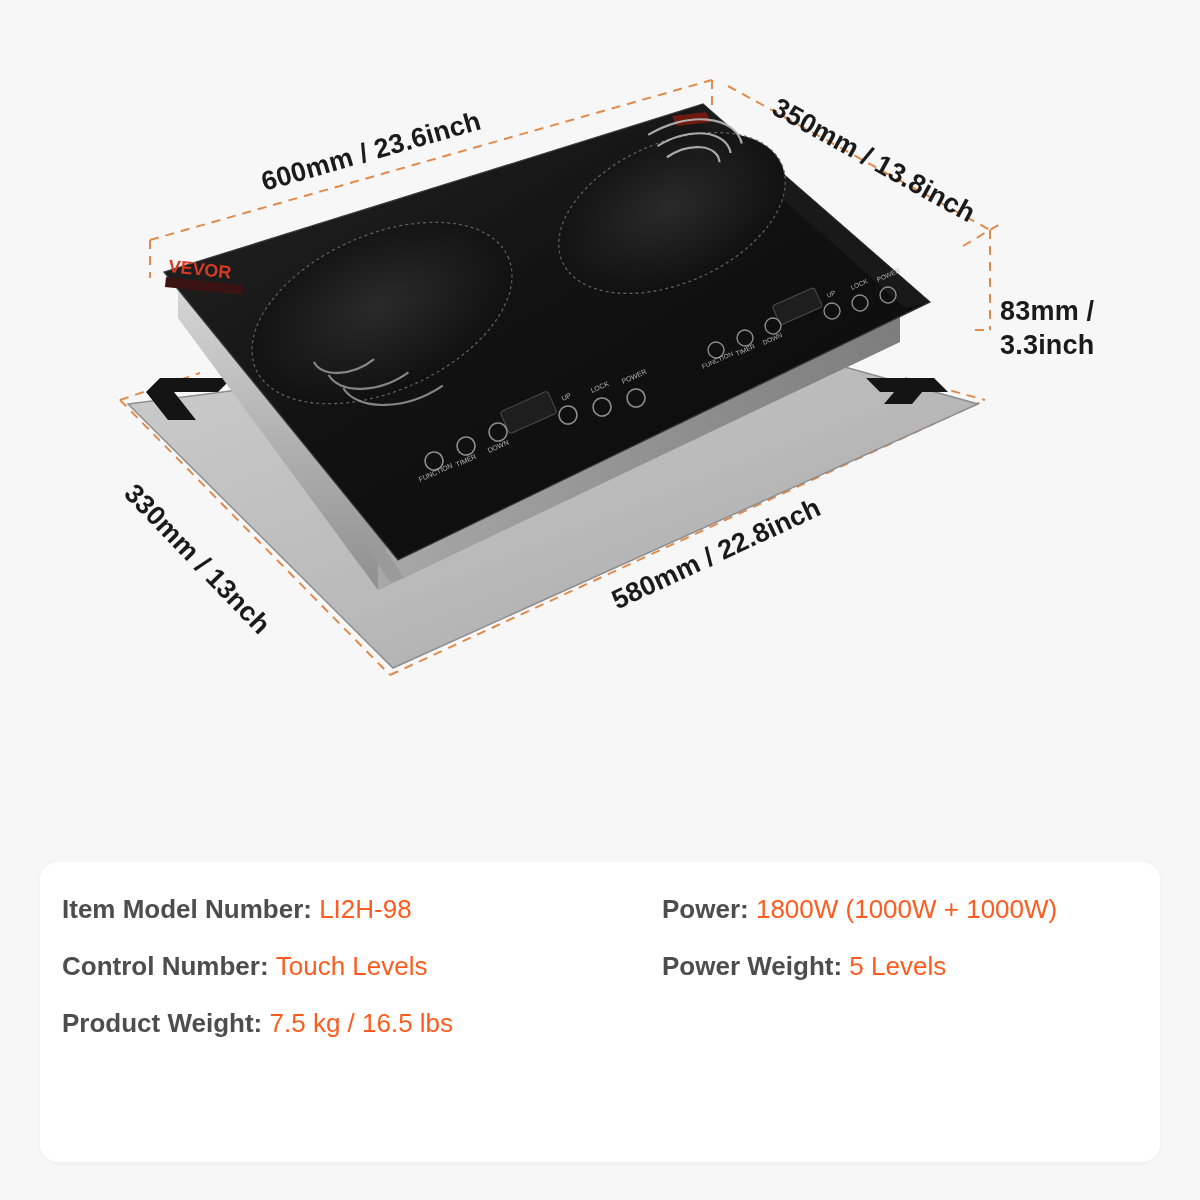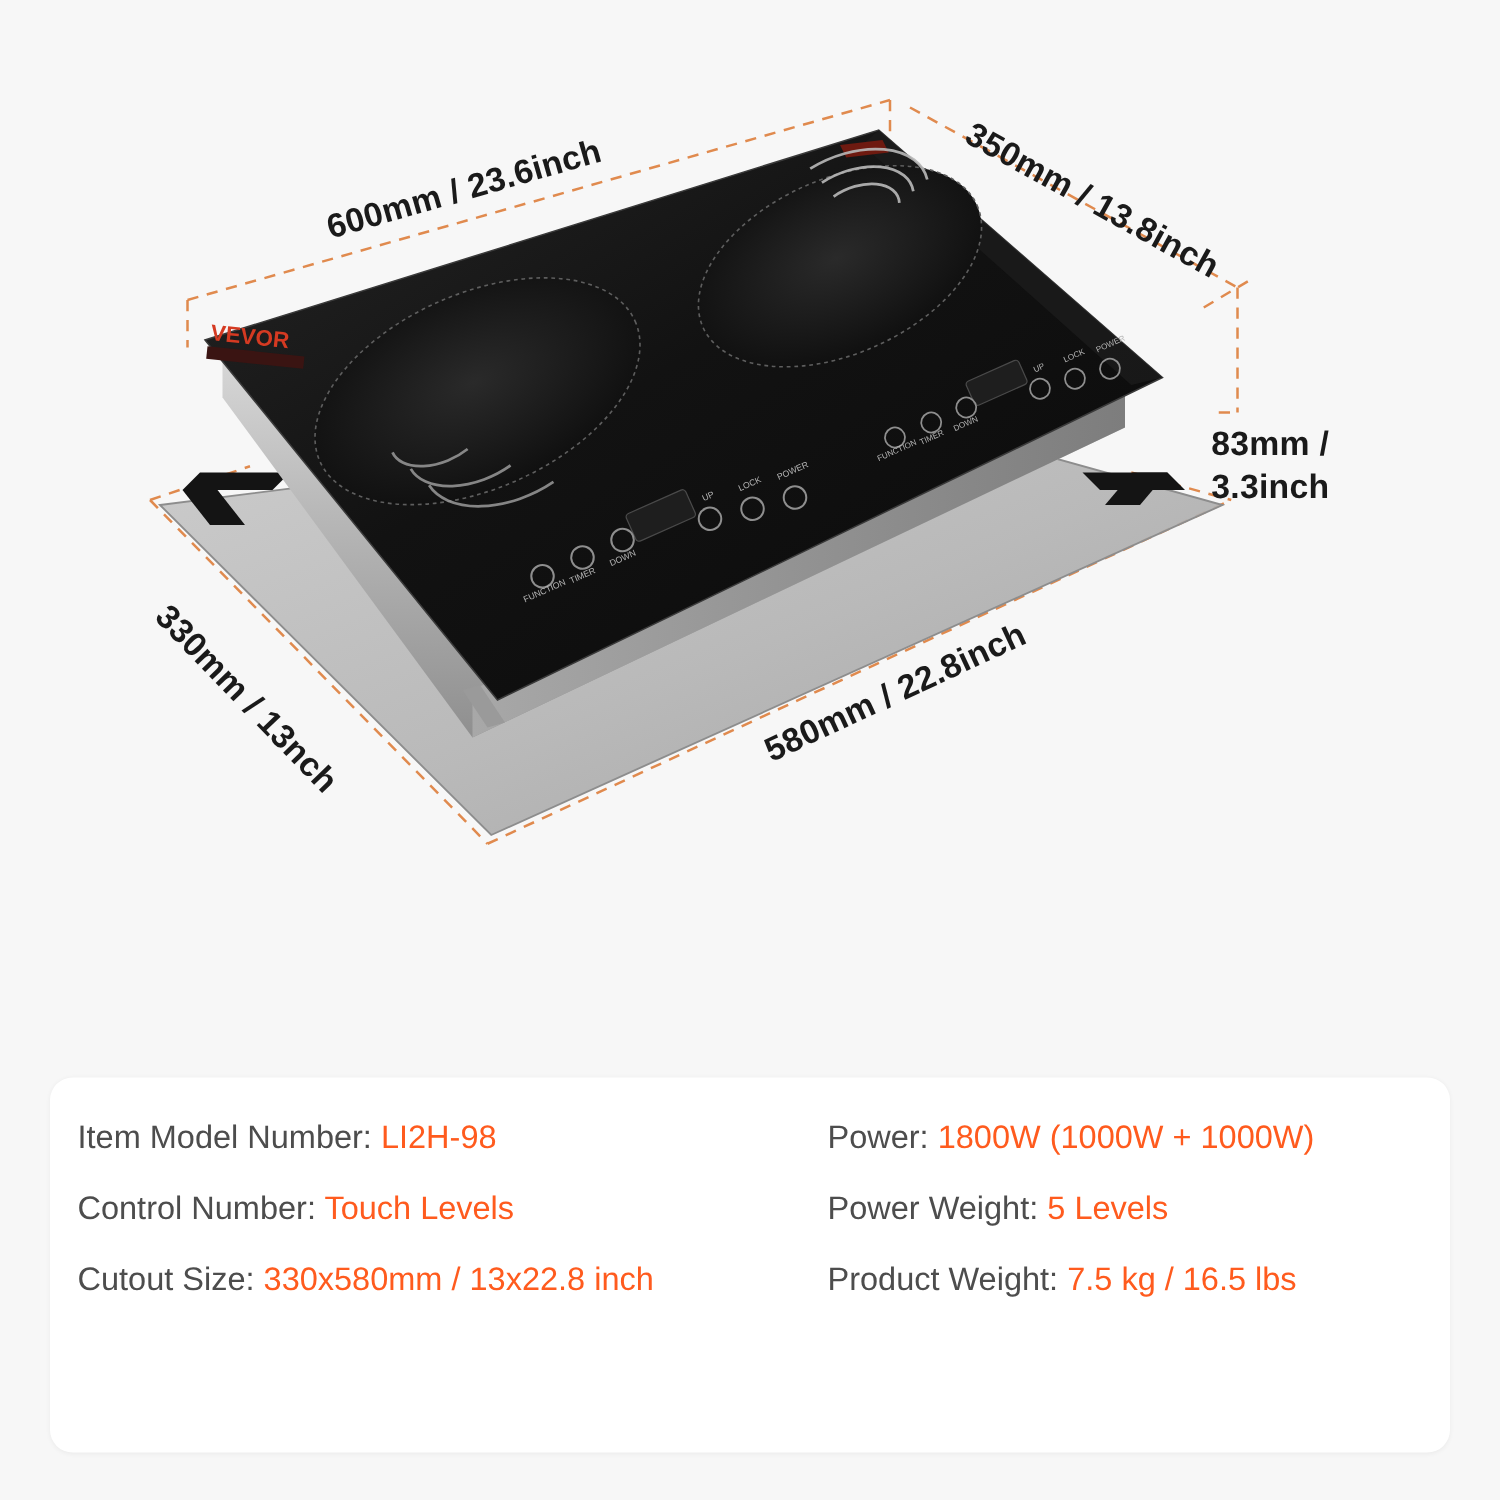--- a/index.html
+++ b/index.html
@@ -38,21 +38,21 @@
     position:absolute;left:22px;top:30px;width:1080px;
     display:grid;grid-template-columns:600px 480px;
     row-gap:22px;
   }
   .spec-item{
     font-size:26px;color:#4d4d4d;white-space:nowrap;
     line-height:1.35;
   }
   .spec-item .val{color:#ff5b1e;font-weight:400;}
   .spec-item.full{grid-column:1 / span 2;}
-  .spec-item .lbl{font-weight:400;}
+  .spec-item .lbl{font-weight:700;}
 </style>
 </head>
 <body>
 
 <div class="product-area">
 
   <svg width="1200" height="860" style="position:absolute;left:0;top:0;">
     <g stroke="#e08a4e" stroke-width="2" stroke-dasharray="9 7" fill="none">
 
       <path d="M150,240 L712,80"></path>
@@ -67,21 +67,21 @@
       <path d="M120,400 L200,373"></path>
       <path d="M905,378 L985,400"></path>
       <path d="M975,330 L990,330"></path>
     </g>
   </svg>
 
   <div class="dimlabel" style="left:258px;top:168px;transform:rotate(-16deg);">600mm / 23.6inch</div>
 
   <div class="dimlabel" style="left:782px;top:92px;transform:rotate(29deg);">350mm / 13.8inch</div>
 
-  <div class="dimlabel two-line" style="left:969px;top:295px;margin-top:44px;">
+  <div class="dimlabel two-line" style="left:1000px;top:295px;">
     <div>83mm /</div>
     <div>3.3inch</div>
   </div>
 
   <div class="dimlabel" style="left:140px;top:478px;transform:rotate(46deg);">330mm / 13nch</div>
 
   <div class="dimlabel" style="left:607px;top:588px;transform:rotate(-25deg);">580mm / 22.8inch</div>
 
   <svg class="cooktop" viewBox="0 0 1200 860">
     <defs>
@@ -214,23 +214,20 @@
     </div>
 
     <div class="spec-item">
       <span class="lbl">Control Number:  </span><span class="val">Touch Levels</span>
     </div>
 
     <div class="spec-item">
       <span class="lbl">Power Weight: </span><span class="val">5 Levels</span>
     </div>
 
-    <div class="spec-item">
-      <span class="lbl">Cutout Size: </span><span class="val">330x580mm / 13x22.8 inch</span>
-    </div>
 
     <div class="spec-item">
       <span class="lbl">Product Weight: </span><span class="val">7.5 kg / 16.5 lbs</span>
     </div>
 
 
   </div>
 </div>
 
 </body></html>

